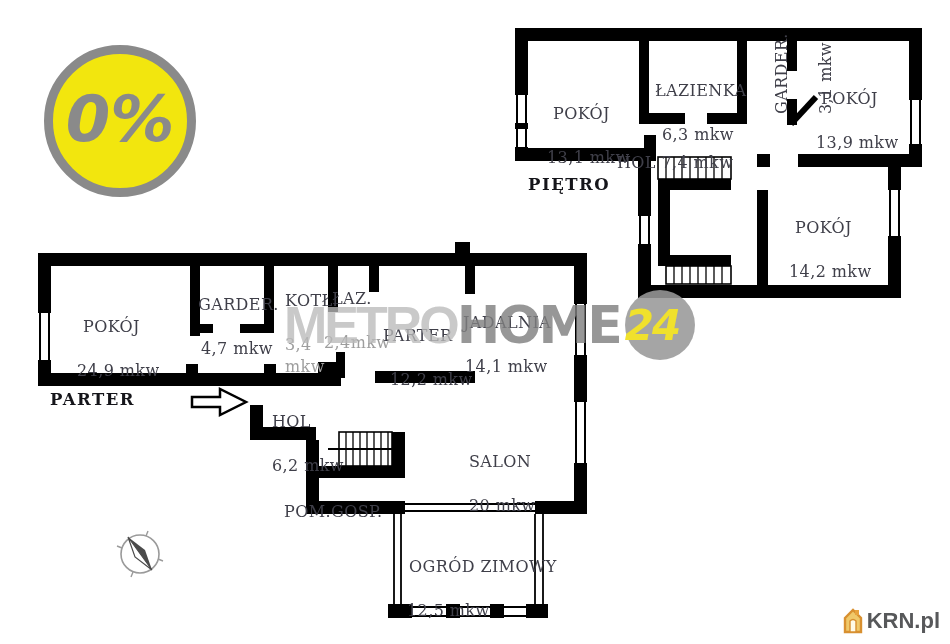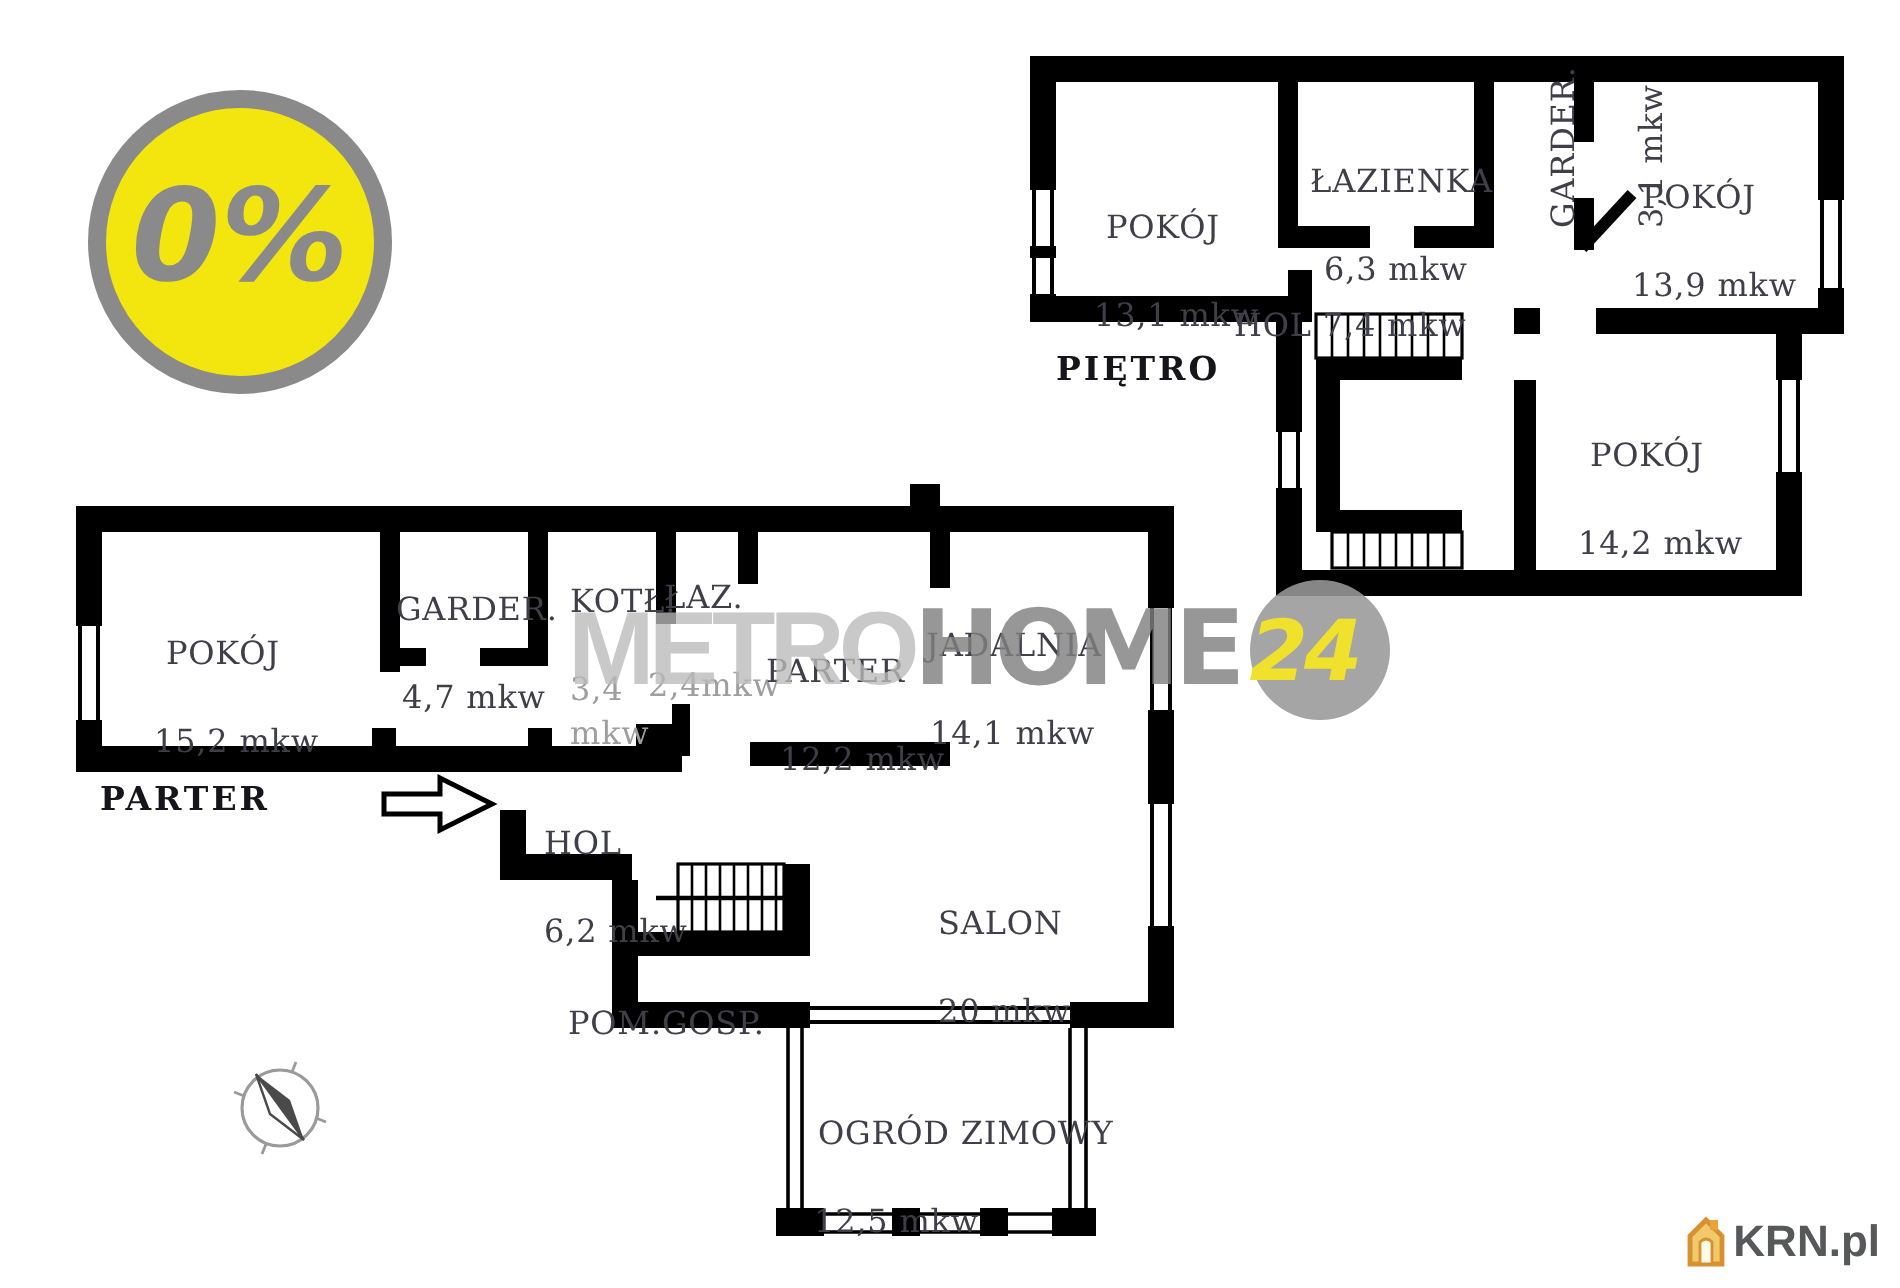--- a/index.html
+++ b/index.html
@@ -211,21 +211,21 @@
     <span class="nm">HOL 7,4 mkw</span>
   </div>
   <div class="lbl" style="left:789px;top:195px">
     <span class="nm" style="margin-left:6px">POKÓJ</span>
     <span class="ar">14,2 mkw</span>
   </div>
   <div class="floor-label" style="left:528px;top:175px">PIĘTRO</div>
 
   <div class="lbl" style="left:77px;top:294px">
     <span class="nm" style="margin-left:6px">POKÓJ</span>
-    <span class="ar">15,2 mkw</span>
+    <span class="ar">24,9 mkw</span>
   </div>
   <div class="lbl" style="left:198px;top:272px">
     <span class="nm">GARDER.</span>
     <span class="ar" style="margin-left:3px">4,7 mkw</span>
   </div>
   <div class="lbl" style="left:285px;top:268px">
     <span class="nm">KOTŁ.</span>
     <span class="ar faded">3,4
 mkw</span>
   </div>

